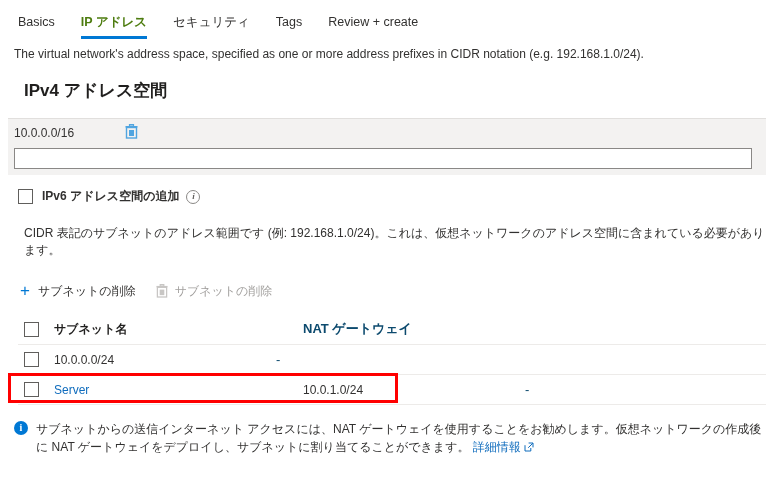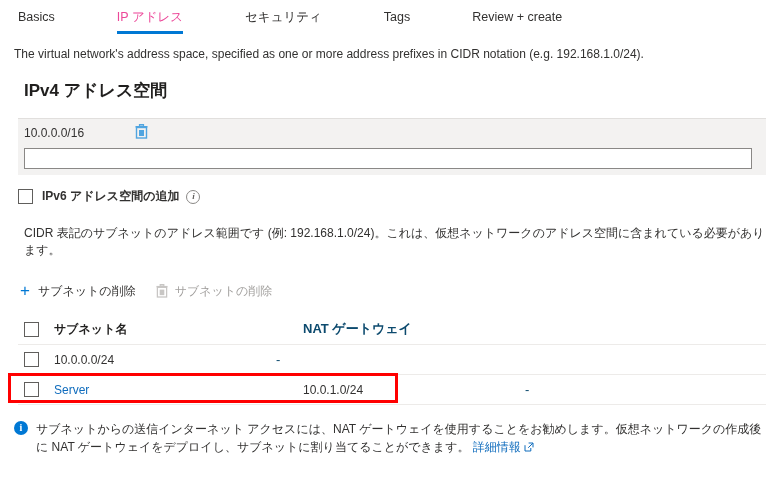--- a/index.html
+++ b/index.html
@@ -13,39 +13,38 @@
     font-family: "Liberation Sans", "DejaVu Sans", sans-serif;
     font-size: 12px;
     color: #323130;
     overflow: hidden;
     position: relative;
   }
 
   
   .tabs {
     display: flex;
-    align-items: flex-end;
+    align-items: flex-start;
     padding: 14px 0 0 14px;
     height: 34px;
     box-sizing: border-box;
-    gap: 36px;
   }
   .tab {
     position: relative;
     padding: 0 13px 9px 13px;
     font-size: 12.5px;
     color: #323130;
     cursor: pointer;
     white-space: nowrap;
     line-height: 16px;
   }
   .tab:first-child { padding-left: 4px; }
   .tab.active {
-    font-weight: normal;
-    color: #ec4899;
+    font-weight: bold;
+    color: #4d7c0f;
   }
   .tab.active::after {
     content: "";
     position: absolute;
     left: 13px;
     right: 13px;
     bottom: 0;
     height: 3px;
     background: #0078d4;
   }
@@ -60,21 +59,21 @@
   }
 
   
   .section-title {
     margin: 16px 0 16px 24px;
     font-size: 17px;
     font-weight: bold;
     color: #201f1e;
   }
   .addr-panel {
-    margin: 7px 18px 0 18px;
+    margin: 7px 18px 0 8px;
     background: #f3f2f1;
     border-top: 1px solid #e1dfdd;
     padding: 0;
   }
   .addr-row {
     display: flex;
     align-items: center;
     height: 27px;
     padding: 0 0 0 6px;
   }

